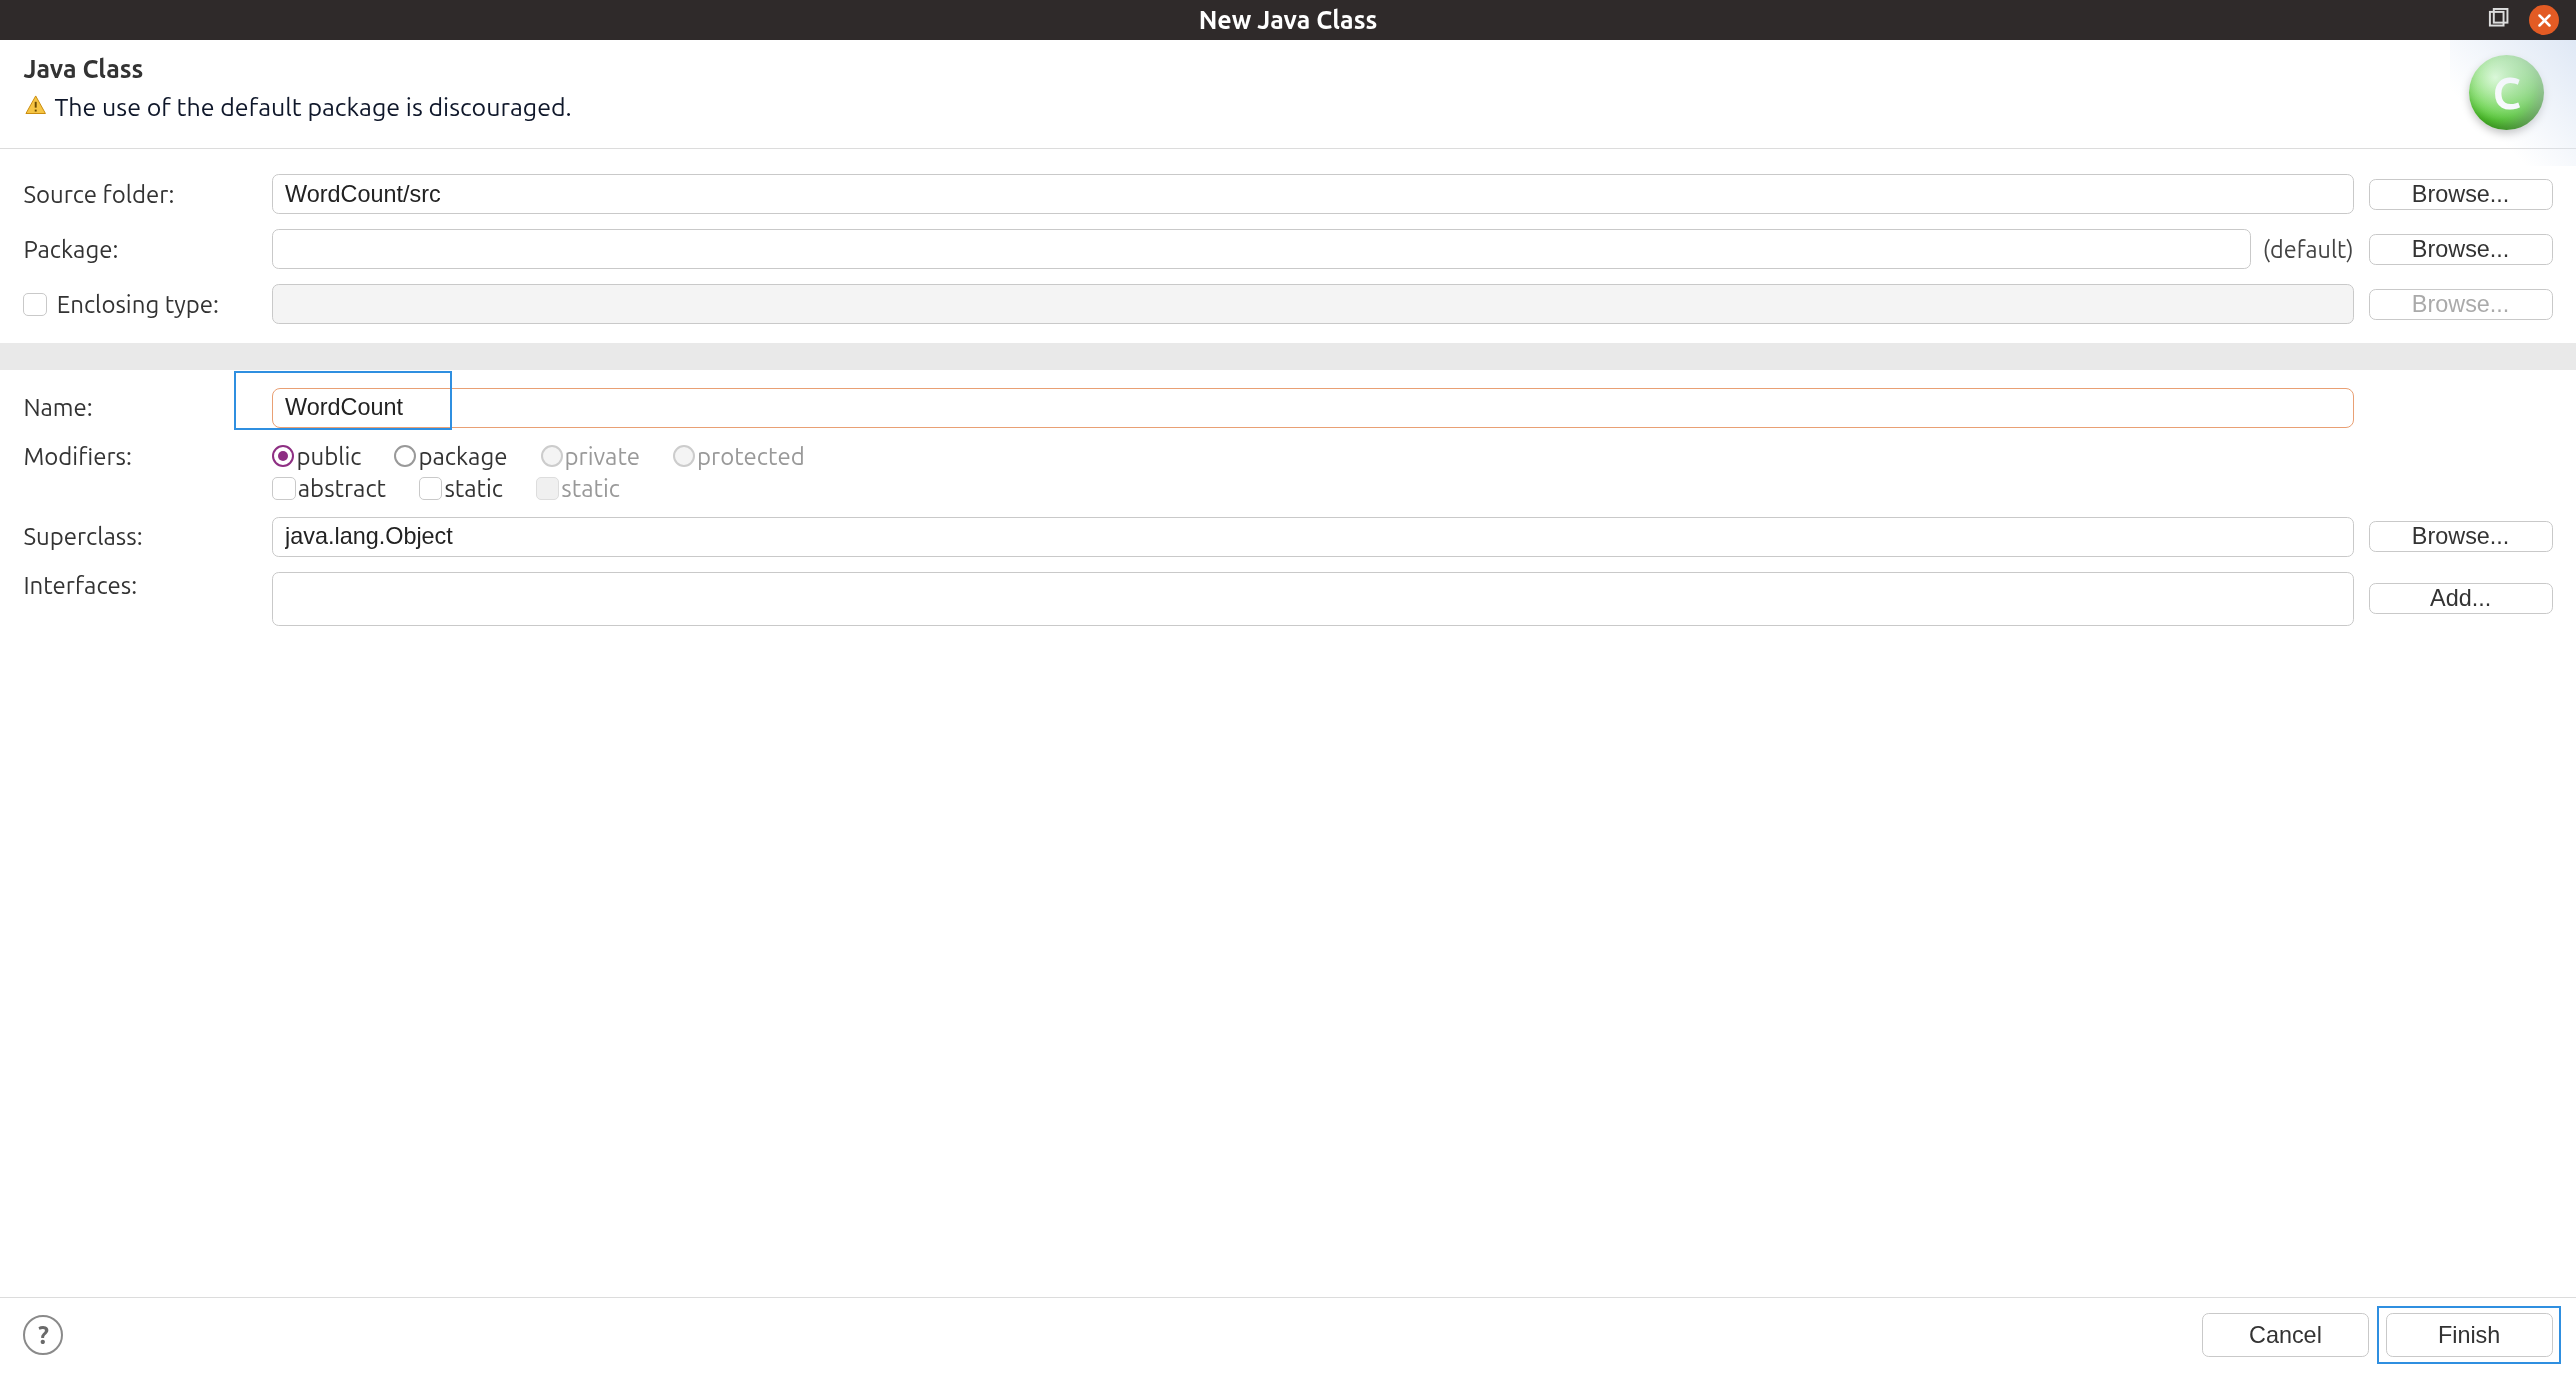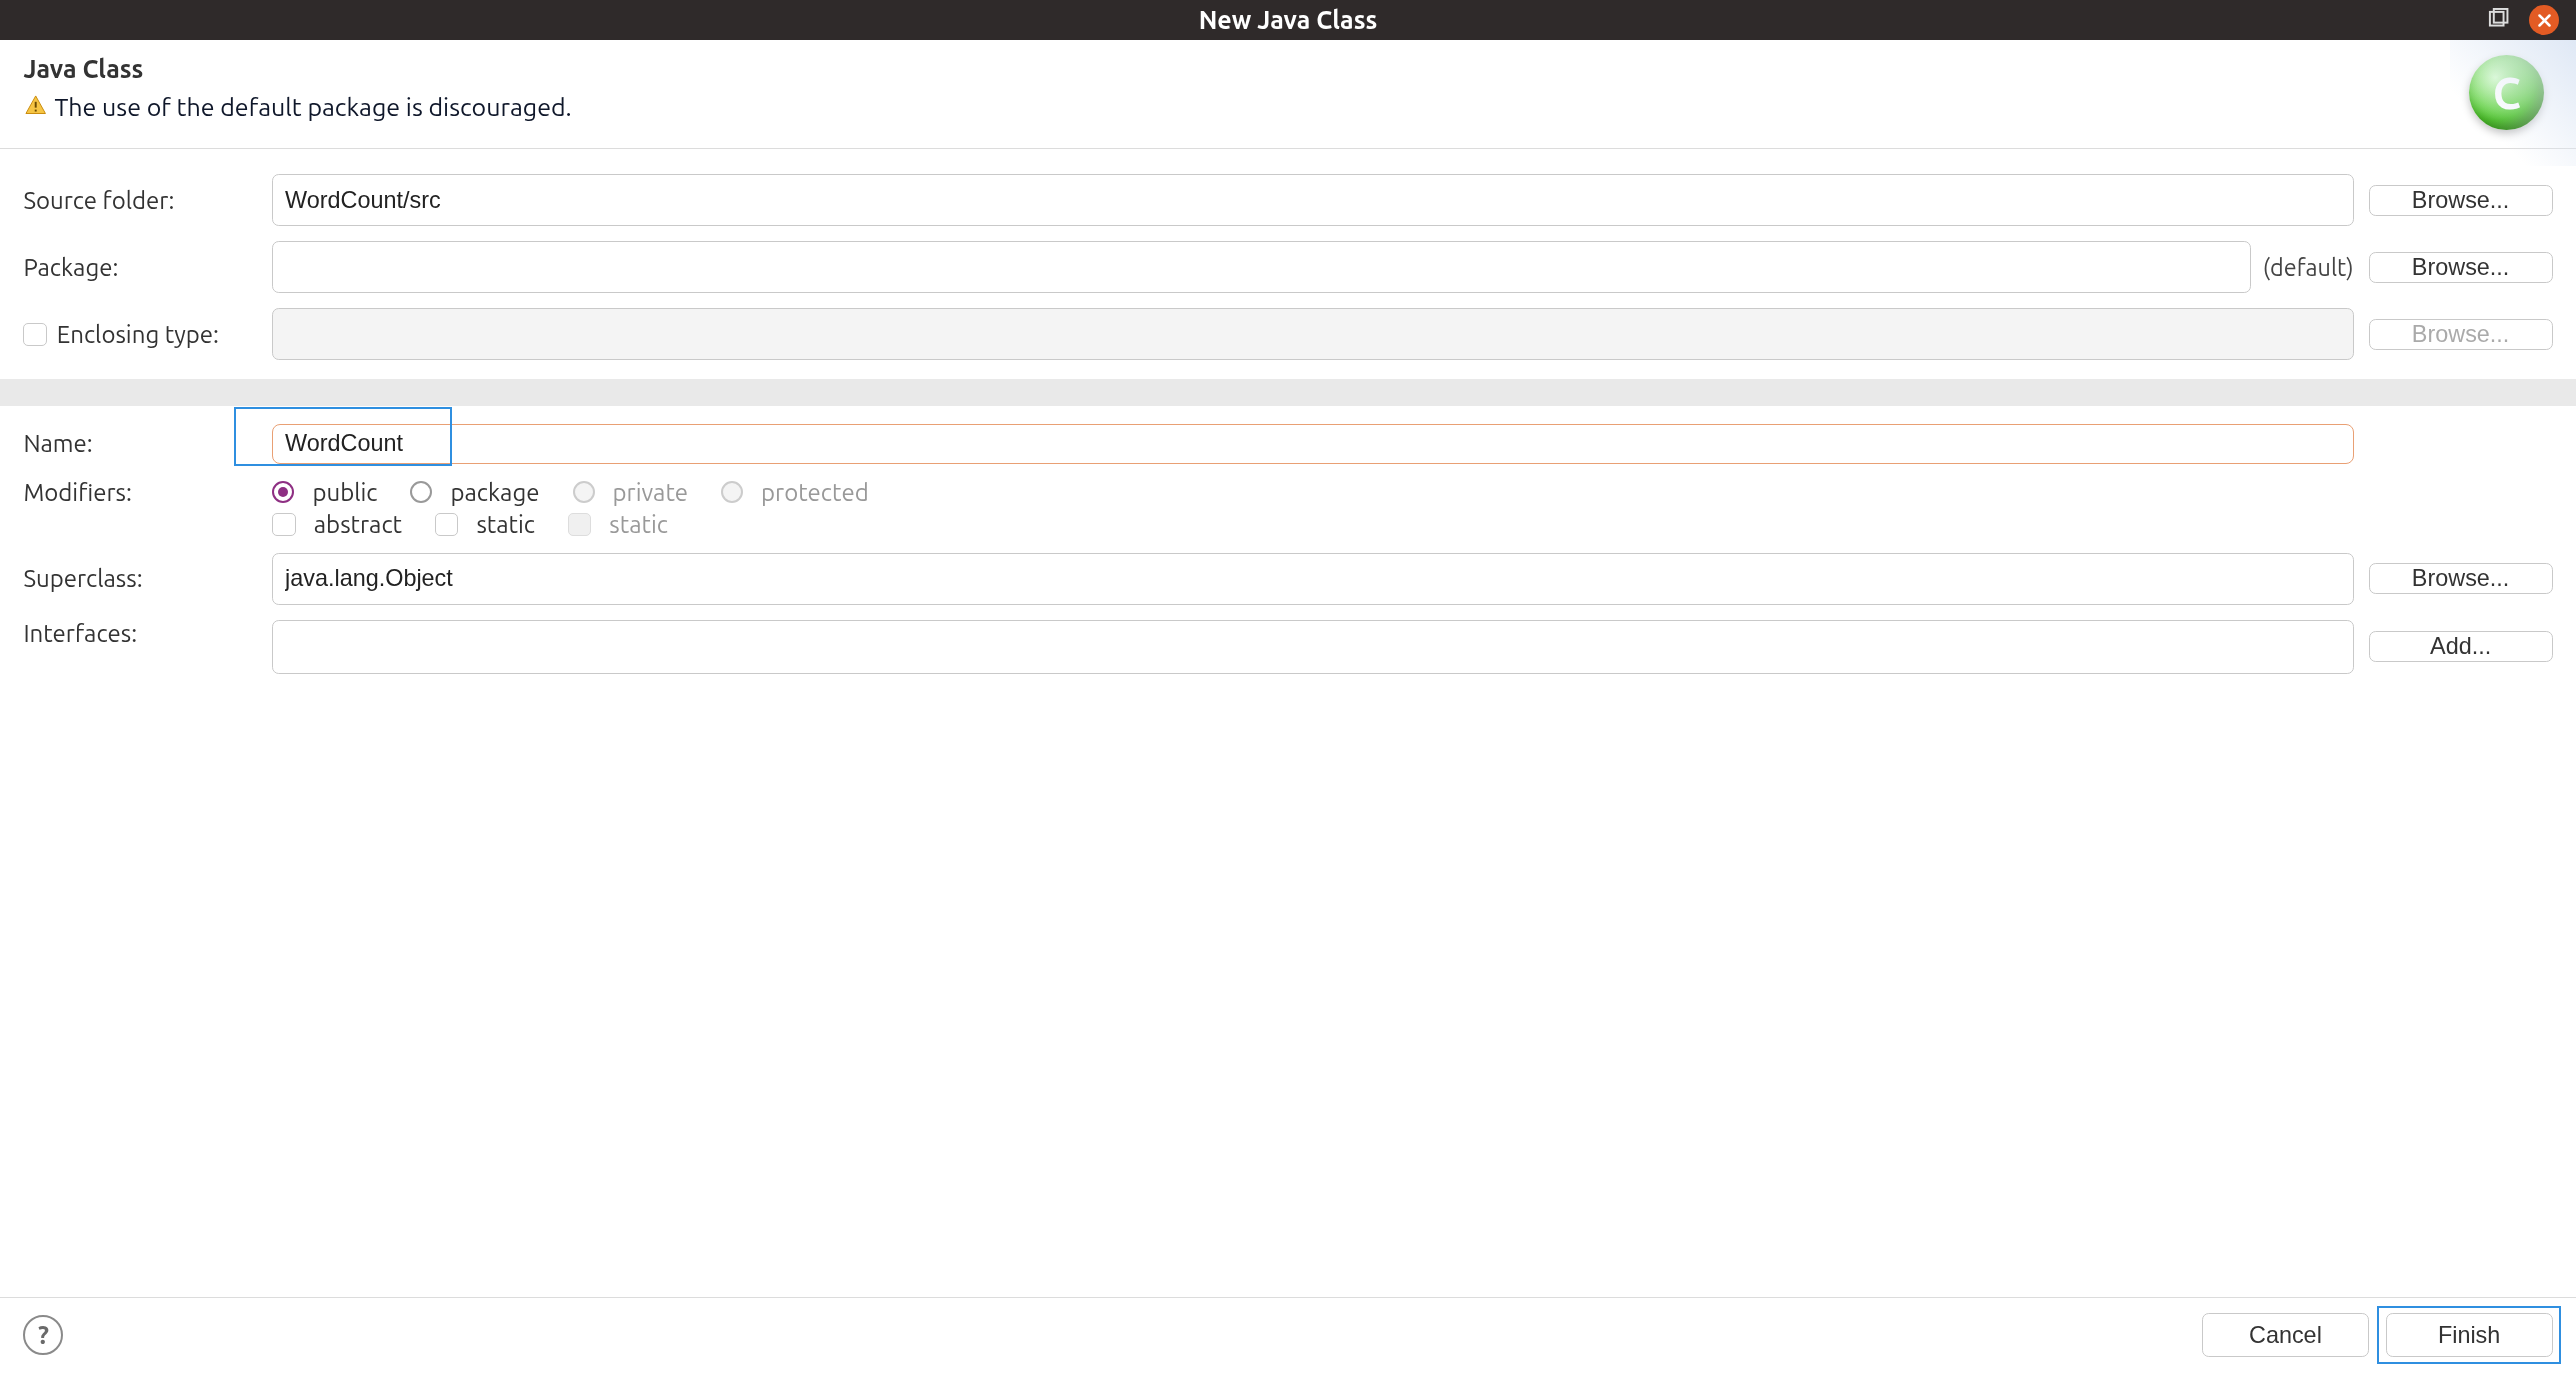--- a/index.html
+++ b/index.html
@@ -116,21 +116,21 @@
     row-gap: 15px;
     align-items: center;
   }
   .form-grid .lbl {
     font-size: 24px;
     color: #333;
   }
   .input-cell { display: flex; align-items: center; gap: 11.7px; }
   input[type="text"].txt {
     flex: 1;
-    height: 52px;
+    height: 40px;
     border: 1.7px solid #c9c9c9;
     border-radius: 6.7px;
     padding: 5px 11.7px;
     font-size: 23.4px;
     color: #222;
     background: #fff;
   }
   input[type="text"].txt:disabled {
     background: #f4f4f4;
     color: #888;
@@ -195,21 +195,21 @@
   }
 
   
   .mod-block {
     display: flex;
     flex-direction: column;
     gap: 5px;
   }
   .mod-row { display: flex; gap: 33px; align-items: center; flex-wrap: wrap; }
   .mod-opt {
-    display: flex; align-items: center; gap: 18px;
+    display: flex; align-items: center; gap: 2px;
     font-size: 24px;
   }
   .mod-opt.disabled { color: #999; }
   .radio {
     width: 22px; height: 22px;
     border: 2.5px solid #999;
     border-radius: 50%;
     display: inline-flex;
     align-items: center;
     justify-content: center;

